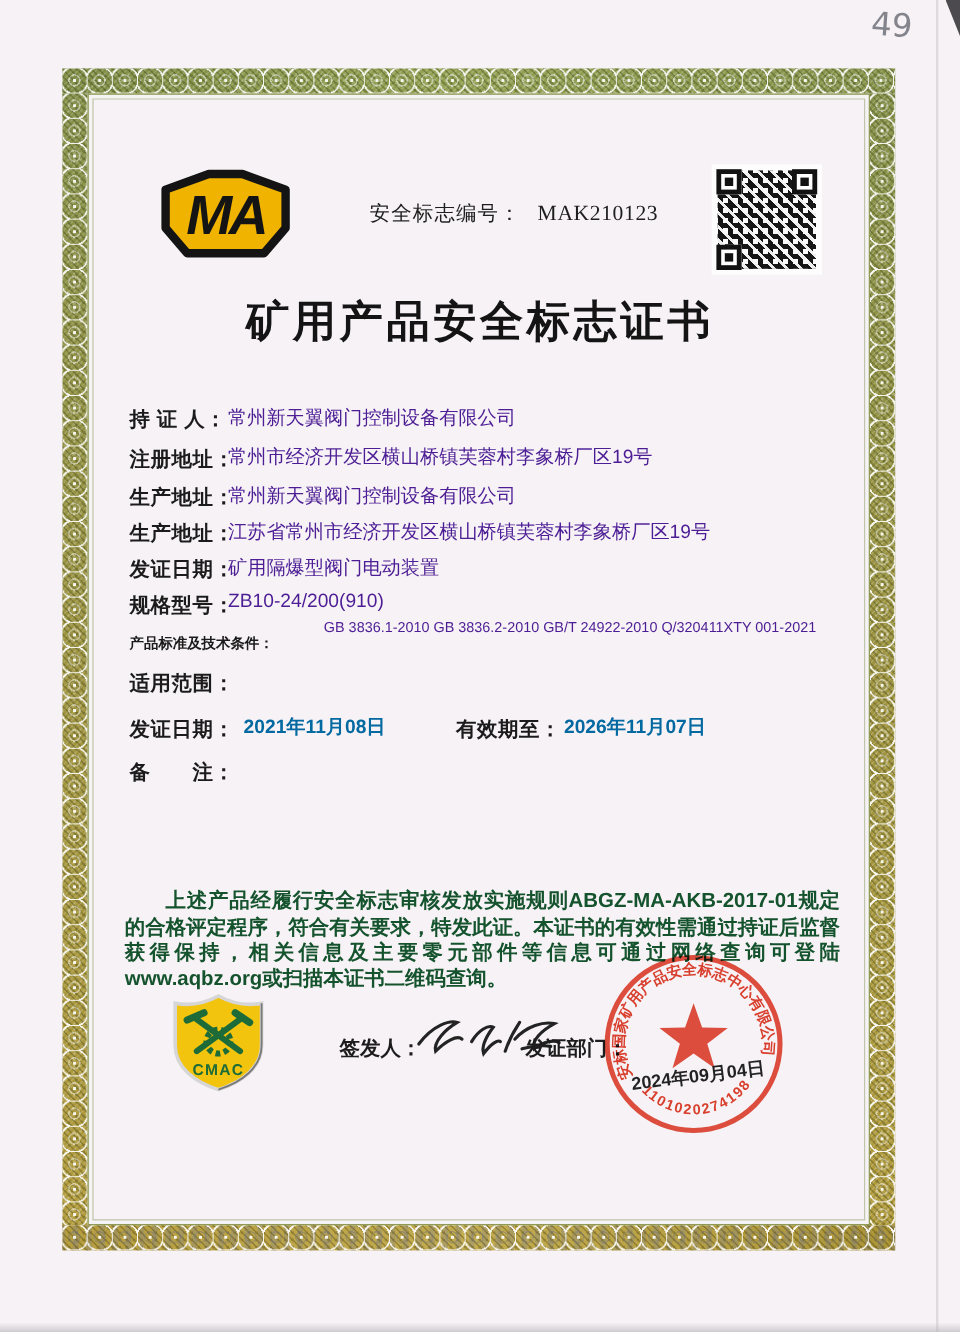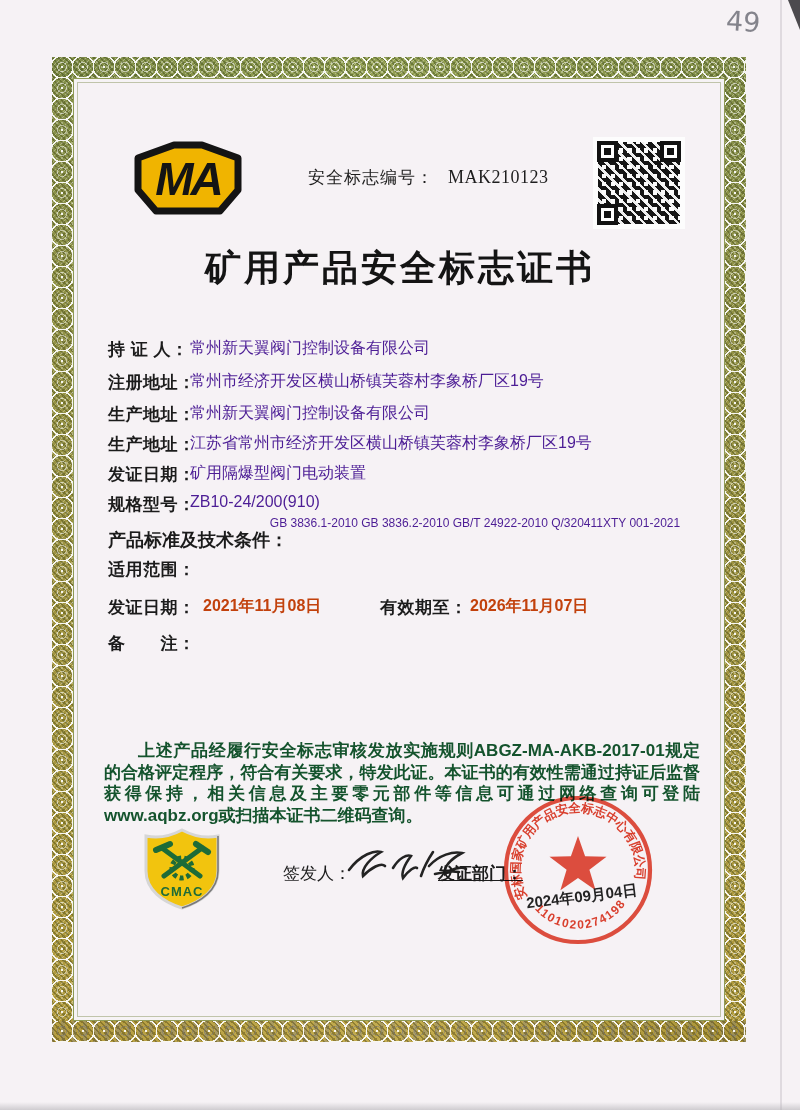--- a/index.html
+++ b/index.html
@@ -54,32 +54,32 @@
   .finder{position:absolute;width:21px;height:21px;border:4px solid #121212;background:#fff;box-sizing:border-box;}
   .finder::after{content:"";position:absolute;left:3px;top:3px;width:7px;height:7px;background:#121212;}
   .f-tl{left:4px;top:4px;} .f-tr{right:4px;top:4px;} .f-bl{left:4px;bottom:4px;}
 
   .title{position:absolute;left:0;width:800px;top:244px;text-align:center;font-size:36px;font-weight:900;letter-spacing:3px;color:#141414;font-family:"Liberation Serif",serif;}
 
   
   .row{position:absolute;left:0;width:740px;height:24px;text-align:center;}
   .flabel{position:absolute;left:108px;font-weight:bold;font-size:17px;letter-spacing:.5px;color:#1b1b1b;white-space:nowrap;}
   .fvalue{position:absolute;left:190px;font-weight:normal;font-size:16px;color:#4c1d95;white-space:nowrap;}
-  .row-std .flabel{font-size:18px;letter-spacing:0;top:14px;}
+  .row-std .flabel{font-size:12px;letter-spacing:0;top:14px;}
   .row-std .fvalue{left:265px;top:0;width:420px;white-space:normal;word-break:break-all;line-height:19.5px;font-size:12px;}
-  .dval{position:absolute;font-weight:bold;font-size:16px;color:#c2410c;white-space:nowrap;}
+  .dval{position:absolute;font-weight:bold;font-size:16px;color:#0369a1;white-space:nowrap;}
 
   
   .statement{position:absolute;left:104px;top:740px;width:596px;font-size:17px;font-weight:bold;line-height:21.5px;color:#14532d;text-align:justify;text-indent:34px;}
 
   
   .cmac{position:absolute;left:138px;top:826px;}
-  .signer-label{position:absolute;left:283px;top:862px;font-size:17px;font-weight:normal;}
+  .signer-label{position:absolute;left:283px;top:862px;font-size:17px;font-weight:bold;}
   .signature{position:absolute;left:341px;top:840px;}
-  .dept-label{position:absolute;left:438px;top:862px;font-size:17px;font-weight:bold;text-decoration:underline;}
+  .dept-label{position:absolute;left:438px;top:862px;font-size:17px;font-weight:bold;}
   .stamp{position:absolute;left:500px;top:786px;mix-blend-mode:multiply;opacity:.96;}
 </style>
 </head>
 <body>
 
 <div class="canvas">
 
   <div class="pencil-num">49</div>
   <div class="scan-corner"></div>
   <div class="scan-bottom"></div>

